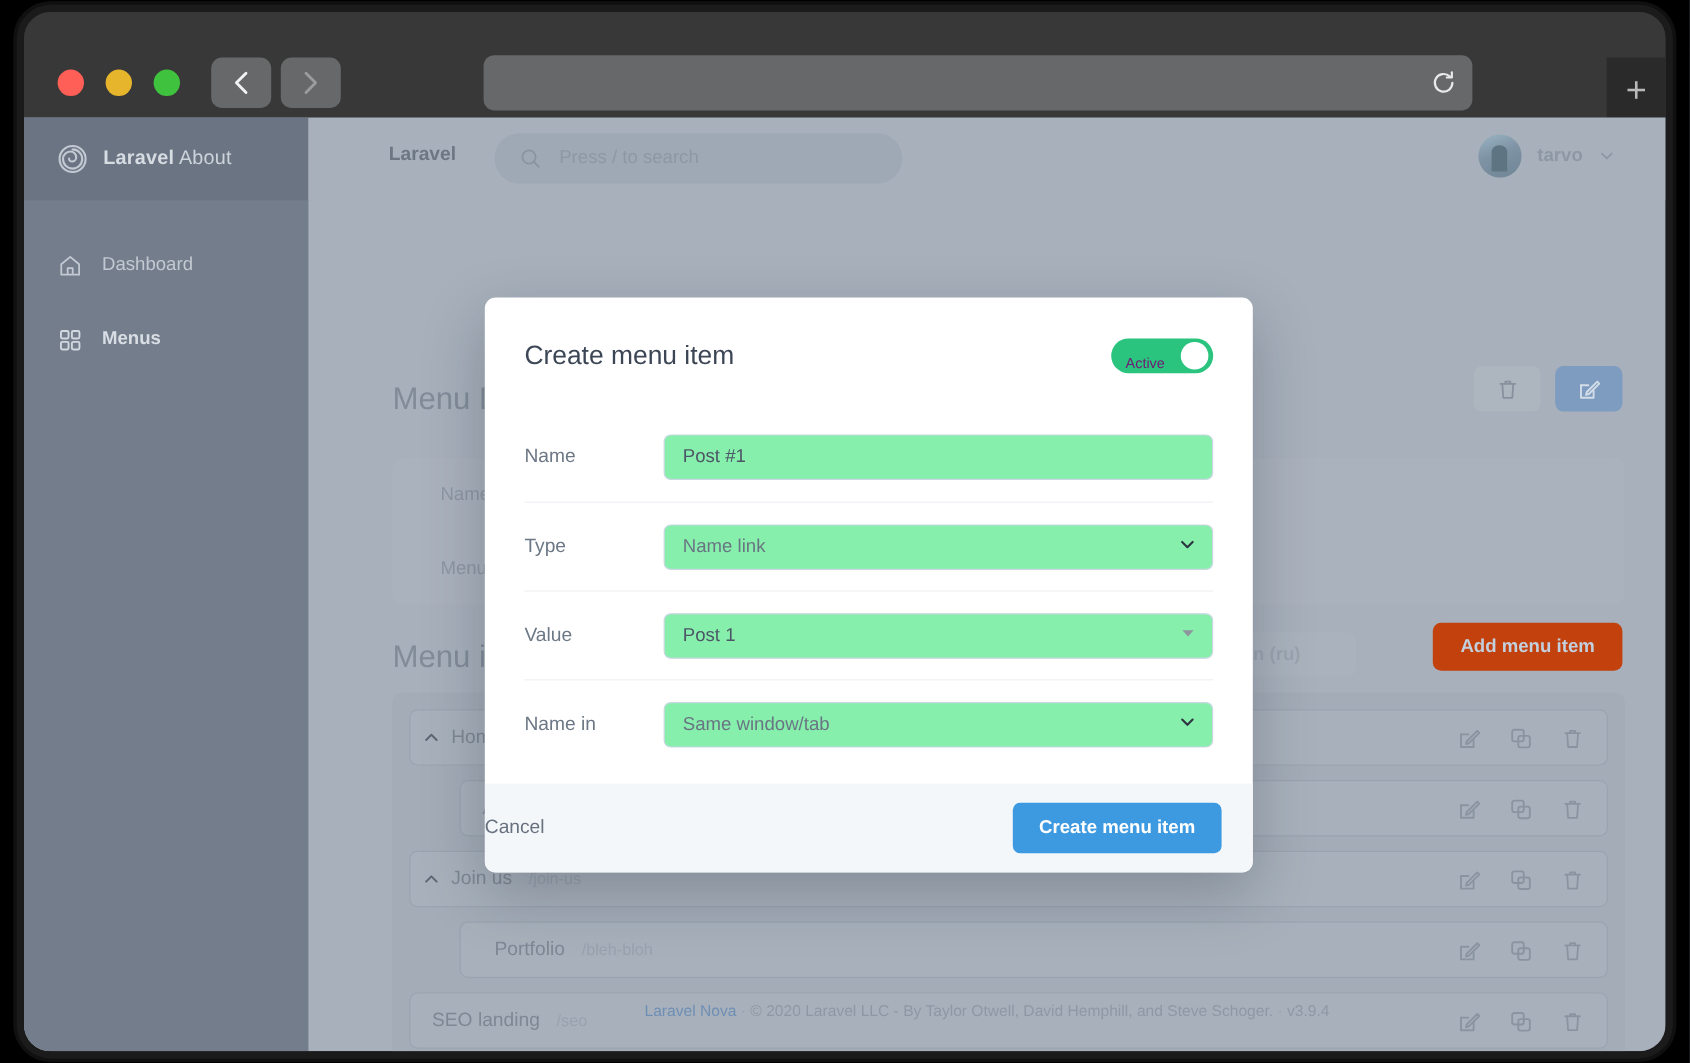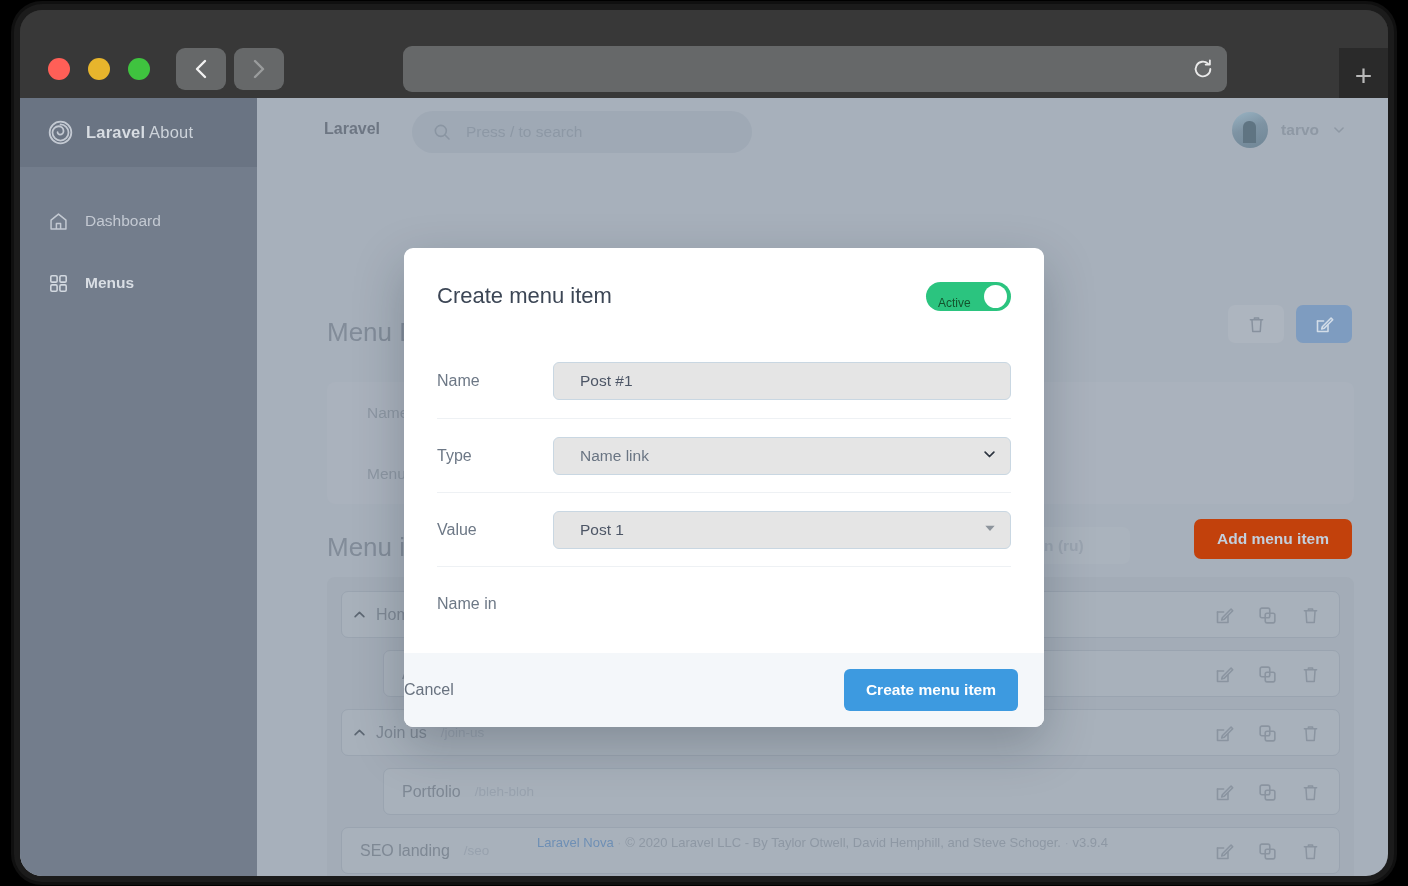--- a/index.html
+++ b/index.html
@@ -195,39 +195,39 @@
   #modal-head {
     position: relative; height: 96px; padding: 0 33px;
     display: flex; align-items: center; justify-content: space-between;
   }
   #modal-title { font-size: 22px; color: #3c4655; font-weight: 400; }
   #active-toggle {
     width: 85px; height: 29px; border-radius: 15px; background: #2bc47f;
     display: flex; align-items: center; justify-content: flex-start;
     padding: 0 4px 0 12px; position: relative;
   }
-  #active-toggle-label { font-size: 12px; color: #14532d; font-weight: 400; margin-top: 13px; }
+  #active-toggle-label { font-size: 12px; color: #701a75; font-weight: 400; margin-top: 13px; }
   #active-toggle-knob {
     position: absolute; right: 4px; top: 3px;
     width: 23px; height: 23px; border-radius: 50%; background: #fff;
   }
 
   #modal-body { padding: 0 33px; }
   .field-row {
     display: flex; align-items: center; height: 74px;
     border-top: 1px solid #eef1f4;
   }
   .field-row:first-child { border-top: none; }
   .field-label {
     width: 116px; flex: none;
     font-size: 16px; color: #6d7886;
   }
   .field-control {
     flex: 1; height: 38px; border: 1px solid #c9d7e2; border-radius: 6px;
-    background: #e5e5e5; display: flex; align-items: center; padding: 0 26px;
+    background: #86efac; display: flex; align-items: center; padding: 0 15px;
     position: relative;
   }
   .field-value { font-size: 15.5px; color: #4d5666; }
   .field-value.muted { color: #6a7583; }
   .ctrl-icon { position: absolute; right: 13px; top: 50%; transform: translateY(-50%); }
 
   #modal-foot {
     position: absolute; left: 0; bottom: 0; width: 640px; height: 74px;
     background: #f4f7fa;
     display: flex; align-items: center; justify-content: space-between;
@@ -419,21 +419,21 @@
               <rect x="3.6" y="3.6" width="11" height="11" rx="2" fill="none" stroke="#8a94a0" stroke-width="1.8"></rect>
               <rect x="9.4" y="9.4" width="11" height="11" rx="2" fill="none" stroke="#8a94a0" stroke-width="1.8"></rect>
             </svg>
             <svg width="21" height="21" viewBox="0 0 24 24">
               <path d="M5 6.7 H19 M9.6 6.7 V4.6 H14.4 V6.7 M6.8 6.7 L7.7 20 H16.3 L17.2 6.7" fill="none" stroke="#8a94a0" stroke-width="1.7" stroke-linecap="round" stroke-linejoin="round"></path>
             </svg>
           </span>
         </div>
 
         <div class="item-row depth1" style="top:191px">
-          <span class="item-name" style="margin-left:18px">Portfolio</span>
+          <span class="item-name" style="margin-left:28px">Portfolio</span>
           <span class="item-slug">/bleh-bloh</span>
           <span class="row-actions">
             <svg width="21" height="21" viewBox="0 0 24 24">
               <path d="M4 8 V20 H16 V13" fill="none" stroke="#8a94a0" stroke-width="1.8" stroke-linecap="round" stroke-linejoin="round"></path>
               <path d="M4 8 H11" fill="none" stroke="#8a94a0" stroke-width="1.8" stroke-linecap="round"></path>
               <path d="M9.5 14.5 L19.5 4.6 L21.4 6.5 L11.5 16.4 L8.8 17.2 Z" fill="none" stroke="#8a94a0" stroke-width="1.8" stroke-linejoin="round"></path>
             </svg>
             <svg width="21" height="21" viewBox="0 0 24 24">
               <rect x="3.6" y="3.6" width="11" height="11" rx="2" fill="none" stroke="#8a94a0" stroke-width="1.8"></rect>
               <rect x="9.4" y="9.4" width="11" height="11" rx="2" fill="none" stroke="#8a94a0" stroke-width="1.8"></rect>
@@ -510,20 +510,28 @@
             <span class="ctrl-icon">
               <svg width="14" height="14" viewBox="0 0 24 24">
                 <path d="M4 8 L20 8 L12 17 Z" fill="#8d949c"></path>
               </svg>
             </span>
           </div>
         </div>
 
         <div class="field-row">
           <span class="field-label">Name in</span>
+          <div class="field-control">
+            <span class="field-value muted">Same window/tab</span>
+            <span class="ctrl-icon">
+              <svg width="15" height="15" viewBox="0 0 24 24">
+                <path d="M5 9 L12 16 L19 9" fill="none" stroke="#2d3540" stroke-width="2.8" stroke-linecap="round" stroke-linejoin="round"></path>
+              </svg>
+            </span>
+          </div>
         </div>
       </div>
 
       <div id="modal-foot">
         <span id="btn-cancel">Cancel</span>
         <span id="btn-submit">Create menu item</span>
       </div>
     </div>
 
   </div>

